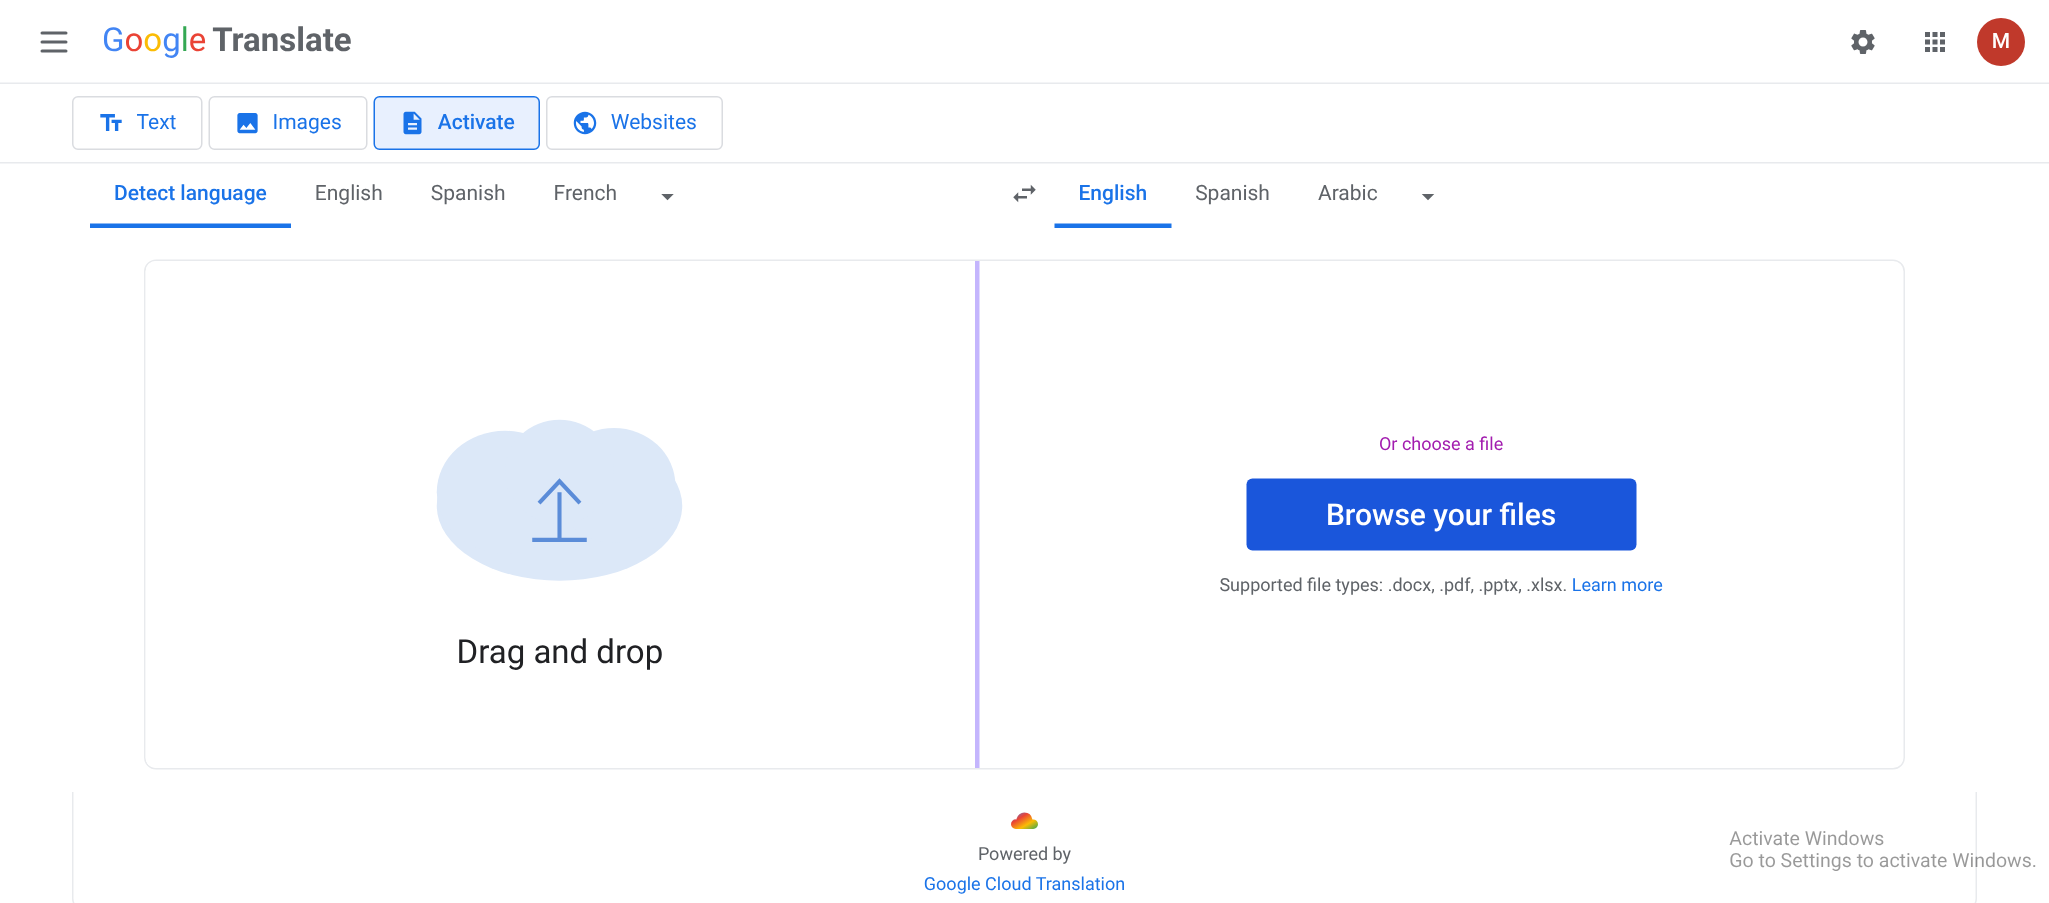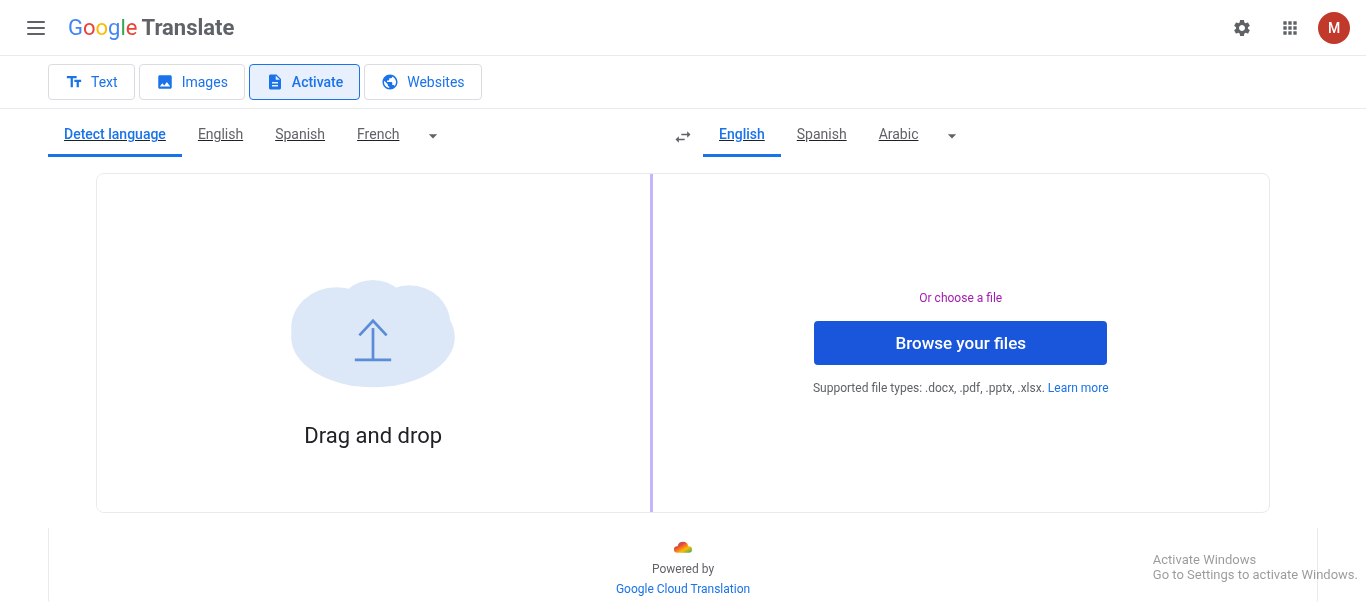--- a/index.html
+++ b/index.html
@@ -58,25 +58,24 @@
     }
     .tab-btn.active {
       background: #e8f0fe;
       border-color: #1a73e8;
       font-weight: 500;
     }
 
     
     .lang-bar {
       display: flex;
-      align-items: flex-end;
-      padding: 0 48px;
+      align-items: flex-start;
+      padding: 0 60px;
       height: 48px;
       gap: 0;
-      text-decoration: underline;
     }
     .lang-panel { display: flex; align-items: center; flex: 1; }
     .lang-btn {
       padding: 12px 16px;
       font-size: 14px;
       color: #5f6368;
       cursor: pointer;
       border: none;
       background: transparent;
       border-bottom: 3px solid transparent;
@@ -153,25 +152,25 @@
     .or-text {
       font-size: 12px;
       color: #a21caf;
     }
     .browse-btn {
       background: #1a56db;
       color: white;
       border: none;
       border-radius: 4px;
       padding: 12px 52px;
-      font-size: 17px;
+      font-size: 20px;
       font-weight: 500;
       cursor: pointer;
       font-family: inherit;
-      width: 293px;
+      width: 260px;
     }
     .supported-text {
       font-size: 12px;
       color: #5f6368;
       text-align: center;
     }
     .learn-more { color: #1a73e8; text-decoration: none; }
     .main-wrapper {
       position: relative;
     }

